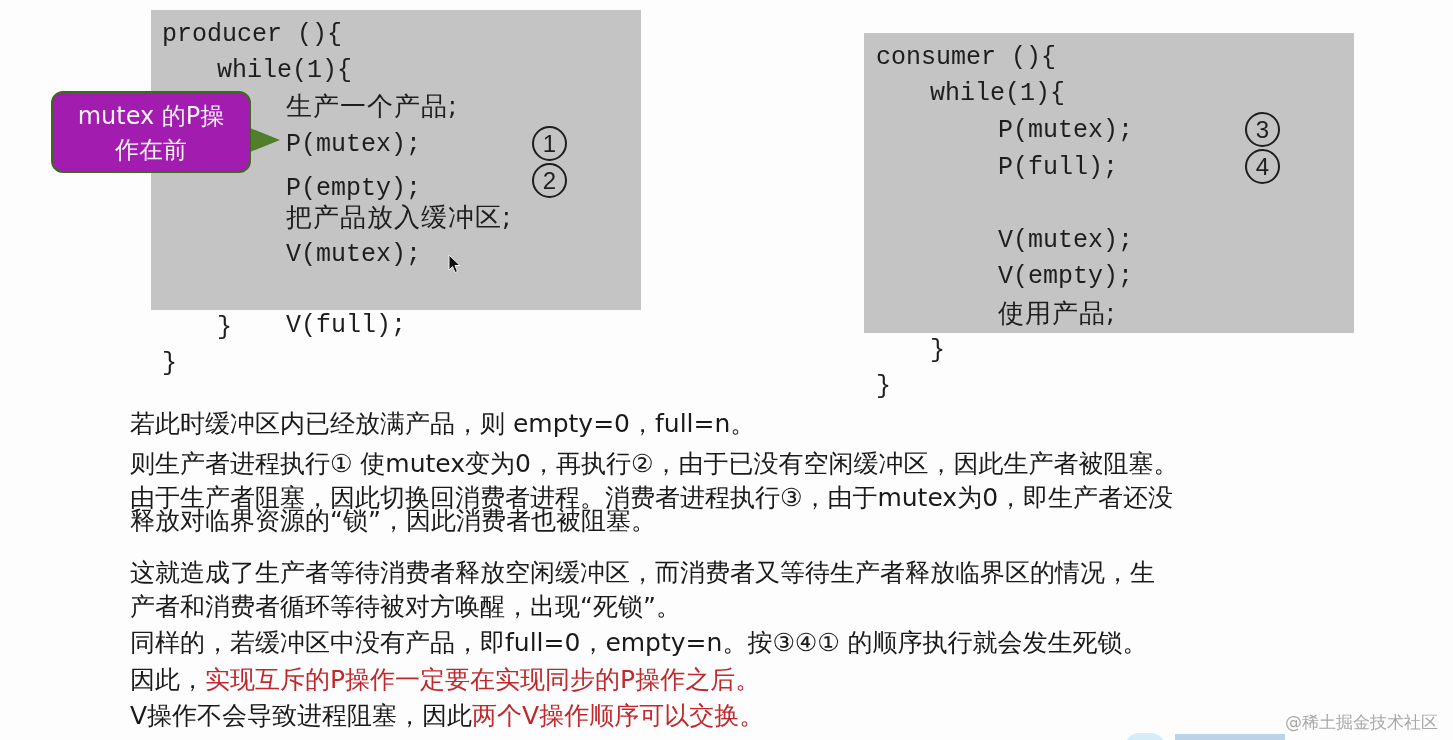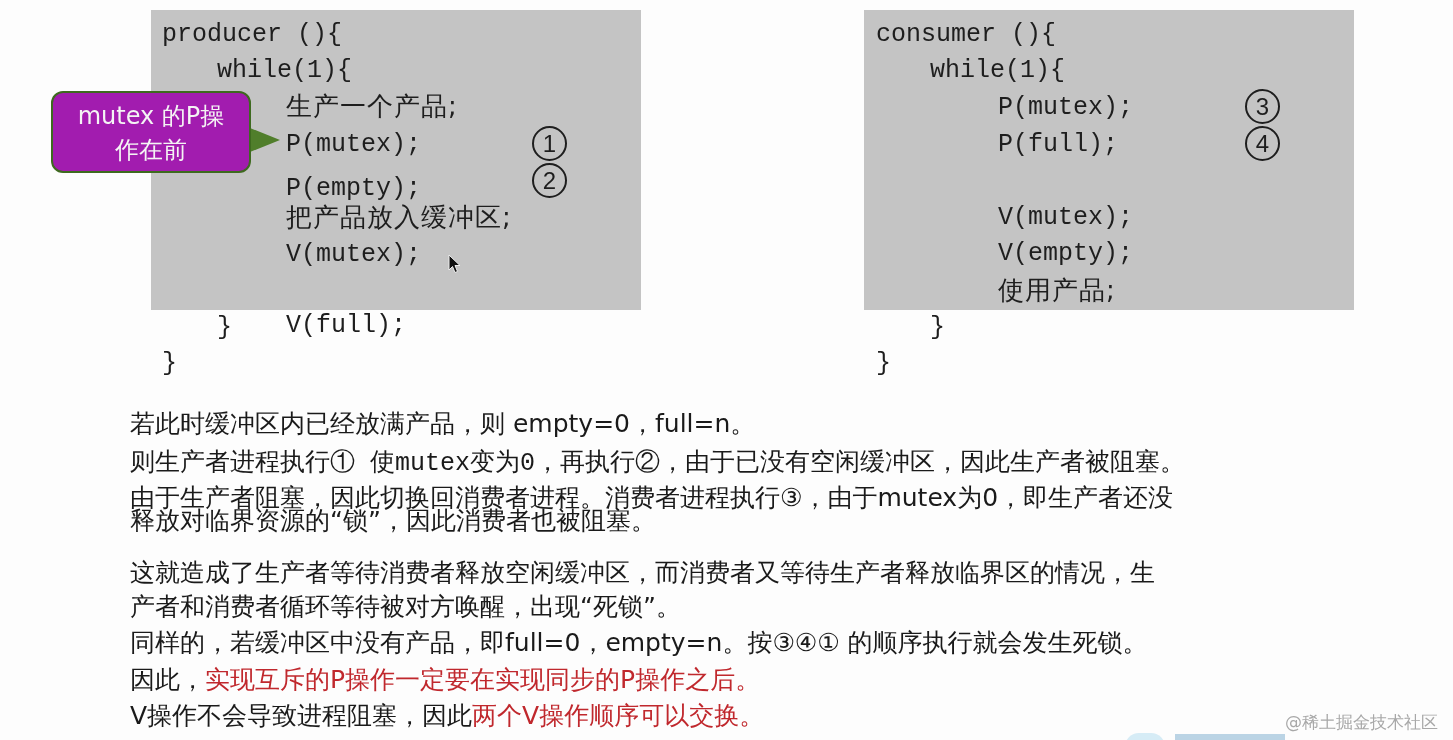--- a/index.html
+++ b/index.html
@@ -5,21 +5,21 @@
     html, body { margin: 0; padding: 0; }
     body {
       width: 1453px; height: 740px; background: #fdfdfd; position: relative; overflow: hidden;
       font-family: "DejaVu Sans", "Liberation Sans", sans-serif; color: #1a1a1a;
     }
     .code-box {
       position: absolute; top: 10px; width: 490px; height: 300px;
       background: #c4c4c4;
     }
     #producer-box { left: 151px; }
-    #consumer-box { left: 864px; }
+    #consumer-box { left: 864px; margin-top: 23px; }
     .code-line {
       position: absolute; white-space: pre; font-size: 25px; line-height: 30px;
       font-family: "Liberation Mono", "DejaVu Sans Mono", monospace; color: #1e1e1e;
     }
     .code-line.cjk { font-family: "DejaVu Sans", sans-serif; font-size: 26px; letter-spacing: 1px; }
     .step {
       position: absolute; width: 31px; height: 31px; border: 2px solid #1e1e1e; border-radius: 50%;
       font-family: "Liberation Sans", sans-serif; font-size: 24px; line-height: 31px; text-align: center; color: #1e1e1e;
       box-sizing: content-box;
     }
@@ -89,21 +89,21 @@
 <div class="bubble">
   <div>mutex 的P操</div>
   <div>作在前</div>
 </div>
 
 <svg class="cursor" width="14" height="20" viewBox="0 0 14 20">
   <path d="M1 1 L1 16 L4.5 12.5 L7 18.5 L9.5 17.5 L7 11.5 L12 11.5 Z" fill="#111" stroke="#eee" stroke-width="1"></path>
 </svg>
 
 <div class="para" style="top:406px;">若此时缓冲区内已经放满产品，则 empty=0，full=n。</div>
-<div class="para" style="top:446px;font-family:Liberation Mono, monospace;">则生产者进程执行① 使mutex变为0，再执行②，由于已没有空闲缓冲区，因此生产者被阻塞。</div>
+<div class="para" style="top:446px;">则生产者进程执行① 使mutex变为0，再执行②，由于已没有空闲缓冲区，因此生产者被阻塞。</div>
 <div class="para" style="top:480px;">由于生产者阻塞，因此切换回消费者进程。消费者进程执行③，由于mutex为0，即生产者还没</div>
 <div class="para" style="top:503px;">释放对临界资源的“锁”，因此消费者也被阻塞。</div>
 <div class="para" style="top:555px;">这就造成了生产者等待消费者释放空闲缓冲区，而消费者又等待生产者释放临界区的情况，生</div>
 <div class="para" style="top:589px;">产者和消费者循环等待被对方唤醒，出现“死锁”。</div>
 <div class="para" style="top:625px;">同样的，若缓冲区中没有产品，即full=0，empty=n。按③④① 的顺序执行就会发生死锁。</div>
 <div class="para" style="top:662px;"><span>因此，</span><span class="red">实现互斥的P操作一定要在实现同步的P操作之后。</span></div>
 <div class="para" style="top:698px;"><span>V操作不会导致进程阻塞，因此</span><span class="red">两个V操作顺序可以交换。</span></div>
 
 <div class="cut-blob"></div>
 <div class="cut-text"></div>

